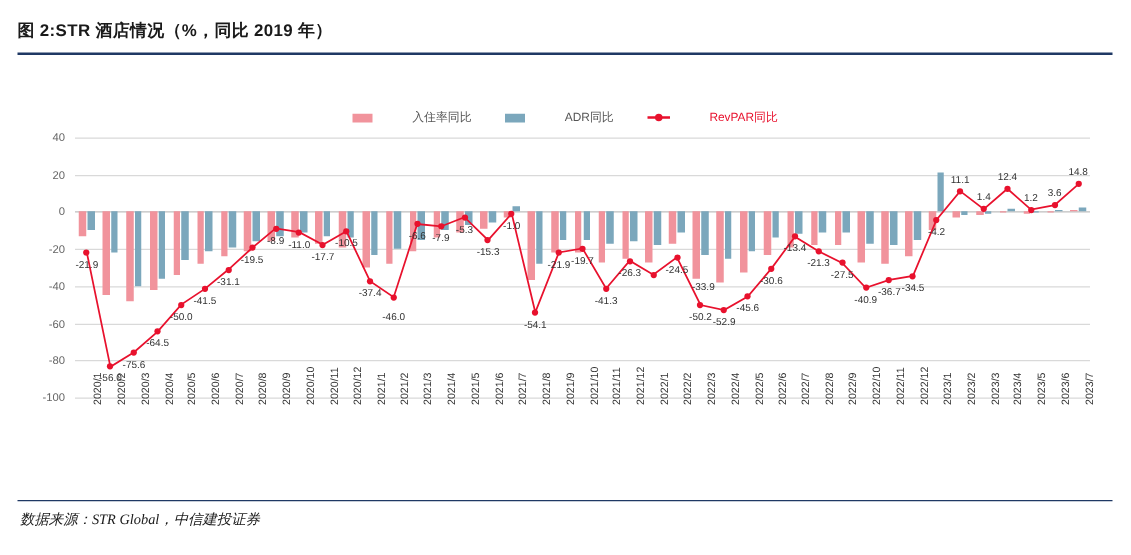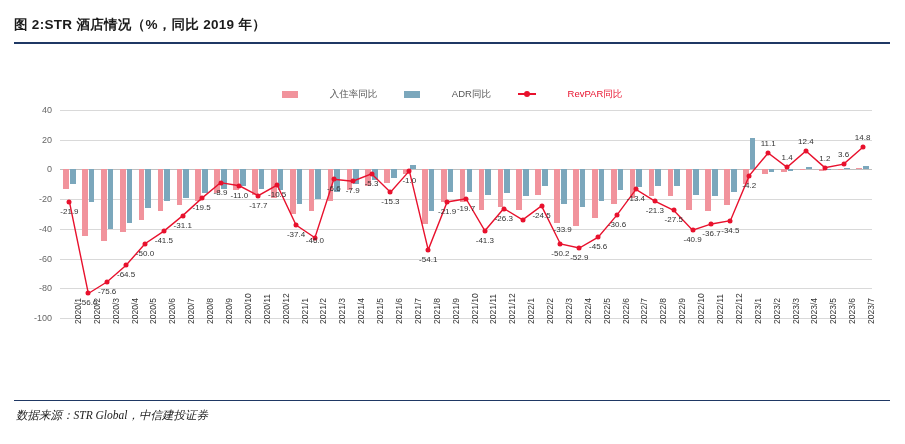--- a/index.html
+++ b/index.html
@@ -221,21 +221,21 @@
         <div class="dlabel" style="left: 160.512px; top: 77.6514px;">-8.9</div>
         <div class="dot" style="left: 179.395px; top: 75.7714px;"></div>
         <div class="dlabel" style="left: 179.395px; top: 80.7714px;">-11.0</div>
         <div class="dot" style="left: 198.279px; top: 85.7257px;"></div>
         <div class="dlabel" style="left: 198.279px; top: 90.7257px;">-17.7</div>
         <div class="dot" style="left: 217.163px; top: 75.0286px;"></div>
         <div class="dlabel" style="left: 217.163px; top: 80.0286px;">-10.5</div>
         <div class="dot" style="left: 236.047px; top: 114.994px;"></div>
         <div class="dlabel" style="left: 236.047px; top: 119.994px;">-37.4</div>
         <div class="dot" style="left: 254.93px; top: 127.771px;"></div>
-        <div class="dlabel" style="left: 254.93px; top: 126px; text-align: center;">-46.0</div>
+        <div class="dlabel" style="left: 254.93px; top: 139px; text-align: center;">-46.0</div>
         <div class="dot" style="left: 273.814px; top: 69.2343px;"></div>
         <div class="dlabel" style="left: 273.814px; top: 74.2343px;">-6.6</div>
         <div class="dot" style="left: 292.698px; top: 71.1657px;"></div>
         <div class="dlabel" style="left: 292.698px; top: 76.1657px;">-7.9</div>
         <div class="dot" style="left: 311.581px; top: 63.7371px;"></div>
         <div class="dlabel" style="left: 311.581px; top: 68.7371px;">-5.3</div>
         <div class="dot" style="left: 330.465px; top: 82.16px;"></div>
         <div class="dlabel" style="left: 330.465px; top: 87.16px;">-15.3</div>
         <div class="dot" style="left: 349.349px; top: 60.9143px;"></div>
         <div class="dlabel" style="left: 349.349px; top: 65.9143px;">-1.0</div>

